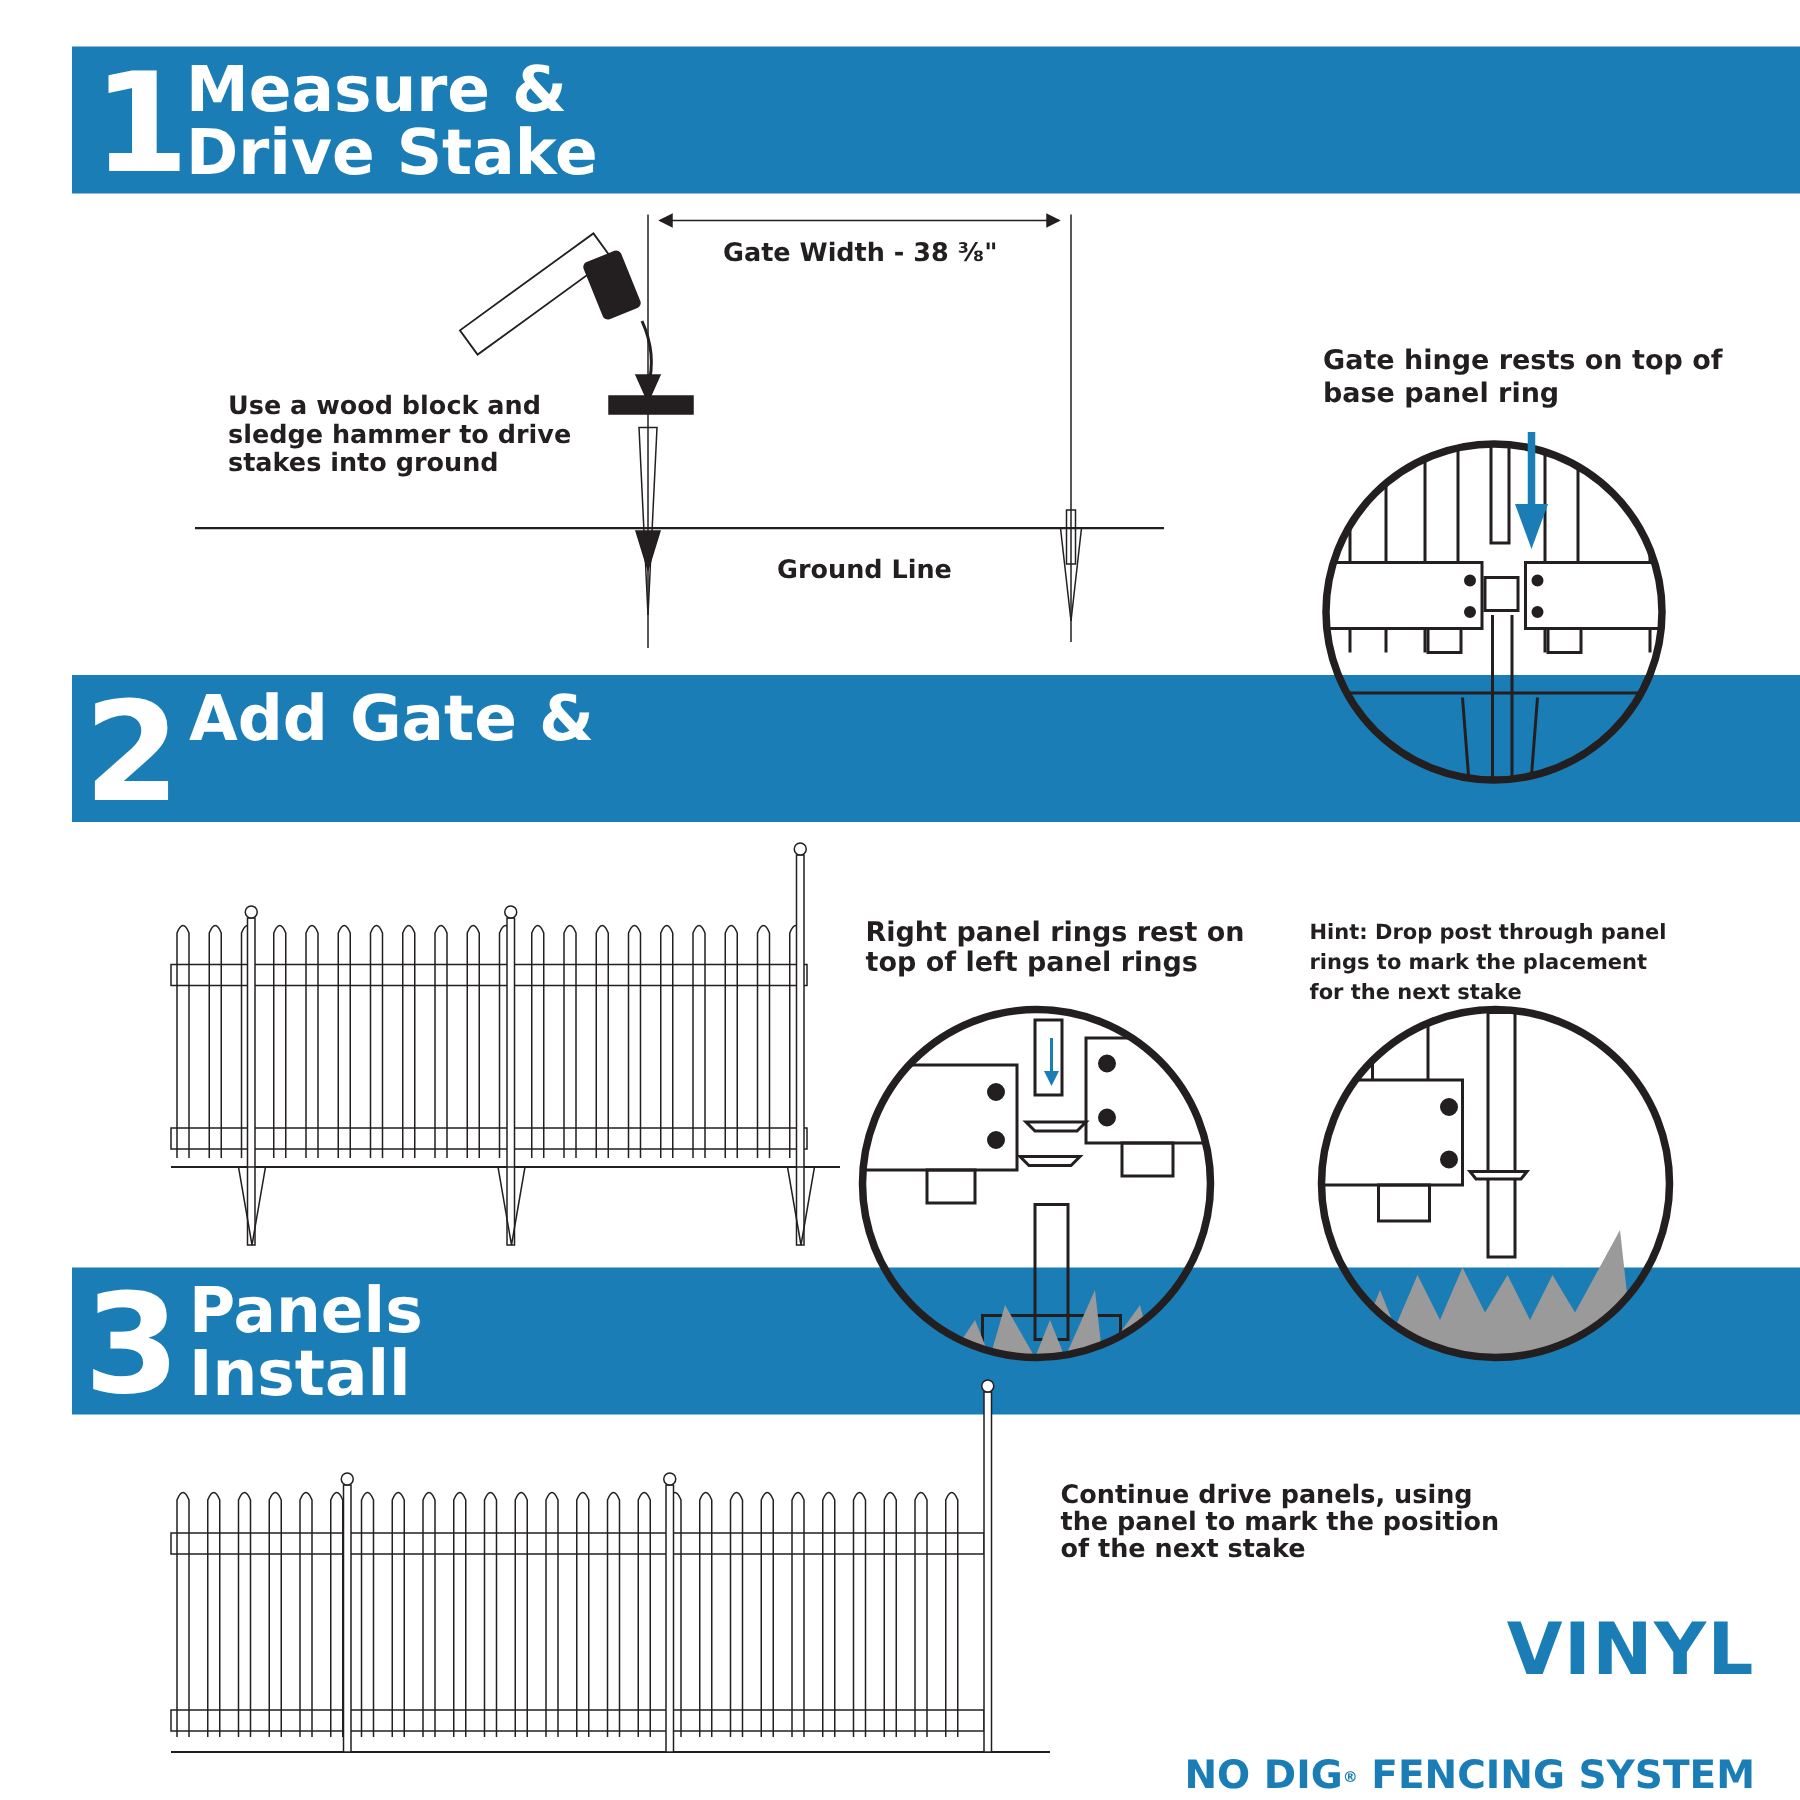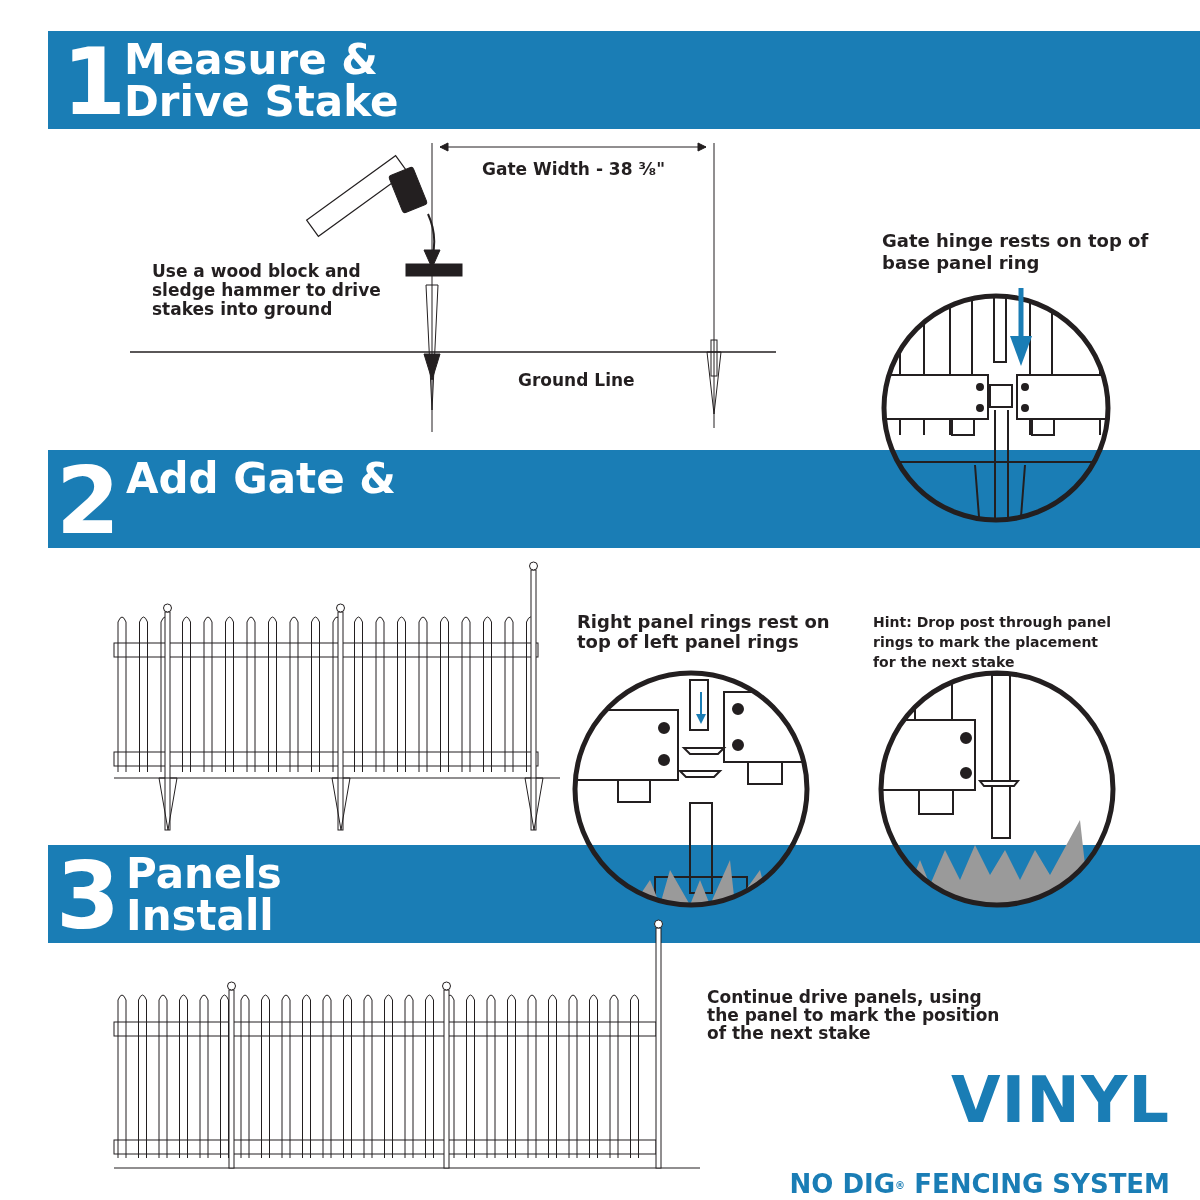--- a/index.html
+++ b/index.html
@@ -11,21 +11,21 @@
   .step-num { position:absolute; color:#fff; font-weight:bold; font-size:92px; line-height:1; }
   .step-title { position:absolute; color:#fff; font-weight:bold; font-size:42px; line-height:42px; }
   .band-1 .step-num { left:14px; top:6px; }
   .band-1 .step-title { left:76px; top:8px; }
   .band-2 .step-num { left:8px; top:6px; }
   .band-2 .step-title { left:78px; top:8px;text-align:center; }
   .band-3 .step-num { left:8px; top:6px; }
   .band-3 .step-title { left:78px; top:8px; }
   .label { position:absolute; font-weight:bold; font-size:17px; line-height:19px; color:#231f20; white-space:pre-line; }
   .svg-layer { position:absolute; left:0; top:0; }
-  .brand-title { position:absolute; right:30px; top:1068px; color:#1a7db5; font-weight:bold; font-size:64px; line-height:64px; letter-spacing:1px; }
+  .brand-title { position:absolute; right:30px; top:1068px; color:#1a7db5; font-weight:bold; font-size:48px; line-height:64px; letter-spacing:1px; }
   .brand-sub { position:absolute; right:30px; top:1138px; color:#1a7db5; font-weight:bold; font-size:26px; line-height:28px;margin-top:32px; }
   .brand-sub sup { font-size:10px; vertical-align:top; position:relative; top:2px; }
 </style>
 </head>
 <body>
 
 <div class="band band-1">
   <div class="step-num">1</div>
   <div class="step-title">
     <div>Measure &amp;</div>

